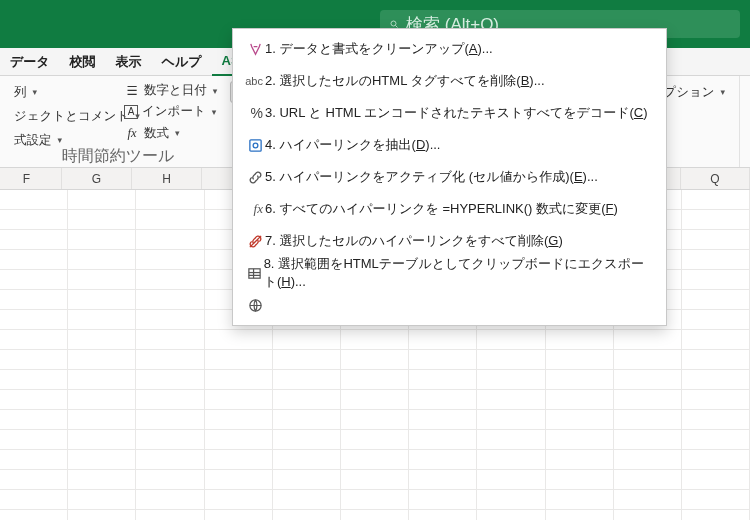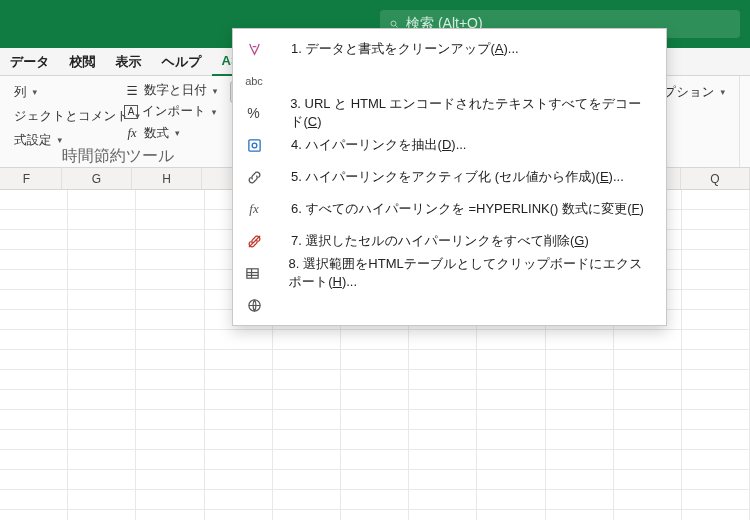--- a/index.html
+++ b/index.html
@@ -1,34 +1,34 @@
 <!DOCTYPE html>
 <html><head>
 <meta charset="utf-8">
 <style>
   * { box-sizing: border-box; margin: 0; padding: 0; font-family: "Segoe UI", "Meiryo", sans-serif; }
   body { width: 750px; height: 520px; overflow: hidden; background: #fff; font-size: 13px; color: #222; }
   .titlebar { height: 48px; background: #107c41; display: flex; align-items: center; }
-  .search-box { margin-left: 380px; height: 28px; width: 360px; background: #2e8f59; border-radius: 4px; display: flex; align-items: center; padding: 0 10px; color: #d8efe2; font-size: 14px; }
+  .search-box { margin-left: 380px; height: 28px; width: 360px; background: #2e8f59; border-radius: 4px; display: flex; align-items: center; padding: 0 10px; color: #d8efe2; font-size: 17px; }
   .search-box svg { margin-right: 8px; }
   .tabstrip { height: 28px; background: #f5f5f5; border-bottom: 1px solid #d6d6d6; display: flex; align-items: center; padding-left: 0; font-size: 13px; }
   .tab { padding: 0 10px; height: 28px; display: flex; align-items: center; cursor: pointer; font-weight: bold; }
   .tab.active { font-weight: 600; border-bottom: 2px solid #107c41; color: #107c41; }
   .ribbon { height: 92px; background: #fafafa; border-bottom: 1px solid #d6d6d6; display: flex; position: relative; }
   .ribbon-group { padding: 4px 8px 0 8px; display: flex; flex-direction: column; }
   .ribbon-row { display: flex; align-items: center; gap: 6px; height: 24px; font-size: 12.5px; color: #333; }
   .ribbon-label { font-size: 16px; color: #666; text-align: center; margin-top: 2px; }
   .vsep { width: 1px; background: #e2e2e2; margin: 6px 0 20px 0; }
   .btnlike { display: inline-flex; align-items: center; gap: 4px; padding: 2px 6px; border-radius: 3px; cursor: pointer; white-space: nowrap; }
   .btnlike.active { background: #e6e6e6; }
   .caret { font-size: 9px; color: #555; margin-left: 2px; }
   .right-col { margin-left: auto; padding: 4px 4px 0 12px; display: flex; flex-direction: column; gap: 4px; border-left: 1px solid #e2e2e2; font-size: 12.5px; min-width: 80px;}
   .dropdown { position: absolute; left: 232px; top: 28px; width: 435px; background: #fff; border: 1px solid #c8c8c8; box-shadow: 0 6px 14px rgba(0,0,0,0.18); z-index: 10; padding: 4px 0; }
-  .dd-item { display: flex; align-items: center; gap: 28px; height: 32px; padding: 0 12px; cursor: pointer; font-size: 13px; color: #222; }
-  .dd-icon { width: 18px; display: flex; justify-content: center; color: #555; }
+  .dd-item { display: flex; align-items: center; gap: 2px; height: 32px; padding: 0 12px; cursor: pointer; font-size: 13px; color: #222; }
+  .dd-icon { width: 18px; display: flex; justify-content: flex-end; color: #555; }
   .underline-key { text-decoration: underline; }
   .colheaders { height: 22px; background: #f3f2f1; border-bottom: 1px solid #d6d6d6; display: flex; }
   .colh { width: 70px; border-right: 1px solid #e1e0df; text-align: center; font-size: 12px; color: #444; line-height: 22px; }
   .colh:first-child { margin-left:-8px; }
   .grid { position: relative; }
   .gridrow { height: 20px; border-bottom: 1px solid #e9e8e7; display: flex; }
   .cell { width: 70px; border-right: 1px solid #e9e8e7; }
   .ico { display:inline-flex; width:16px; height:16px; align-items:center; justify-content:center; }
 </style>
 </head>
@@ -155,20 +155,21 @@
         <svg width="15" height="15" viewBox="0 0 16 16" fill="none" stroke="#b94a8c" stroke-width="1.4">
           <path d="M3 2l1 3 4 8 4-8 1-3M6 5h4"></path>
         </svg>
       </span>
       <span>1. データと書式をクリーンアップ(<span class="underline-key">A</span>)...</span>
     </div>
     <div class="dd-item">
       <span class="dd-icon">
         <span style="font-size:11px;color:#555;">abc</span>
       </span>
+      <span>2. 選択したセルのHTML タグすべてを削除(<span class="underline-key">B</span>)...</span>
     </div>
     <div class="dd-item">
       <span class="dd-icon">
         <span style="font-size:14px;color:#444;">%</span>
       </span>
       <span>3. URL と HTML エンコードされたテキストすべてをデコード(<span class="underline-key">C</span>)</span>
     </div>
     <div class="dd-item">
       <span class="dd-icon">
         <svg width="15" height="15" viewBox="0 0 16 16" fill="none" stroke="#2b71c4" stroke-width="1.4">

